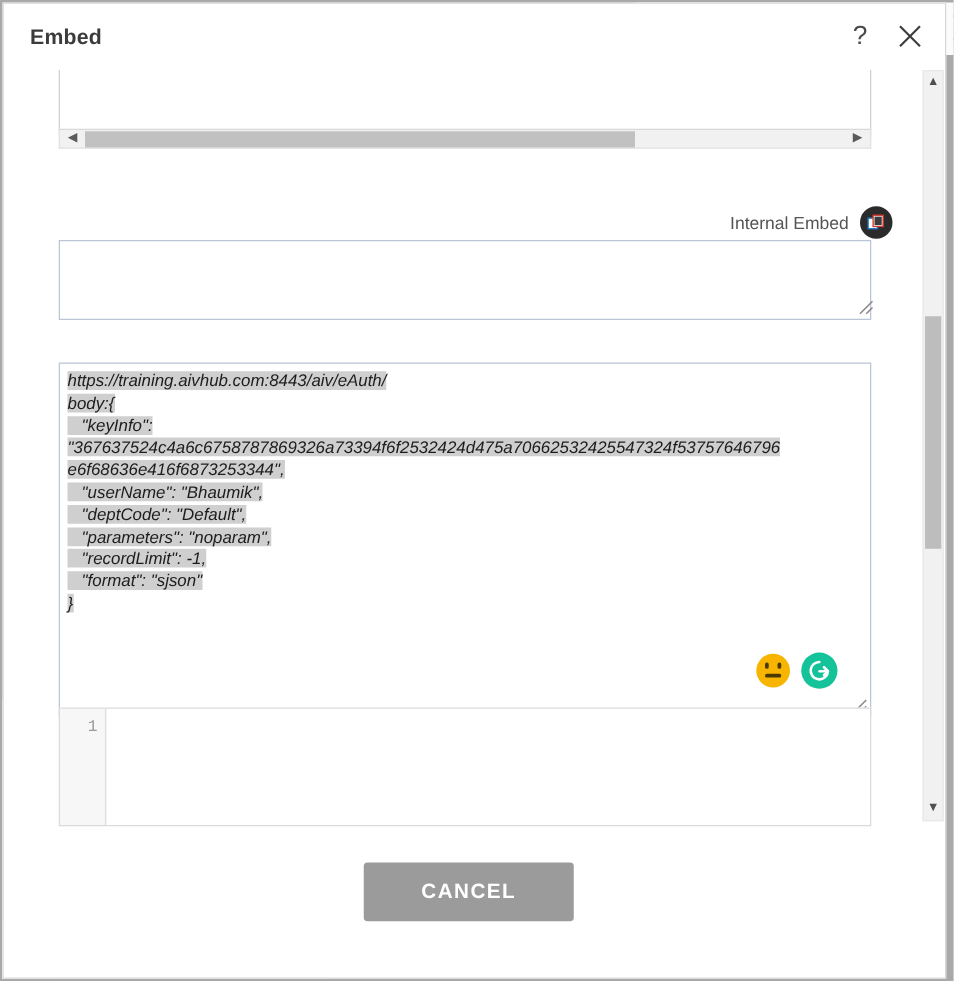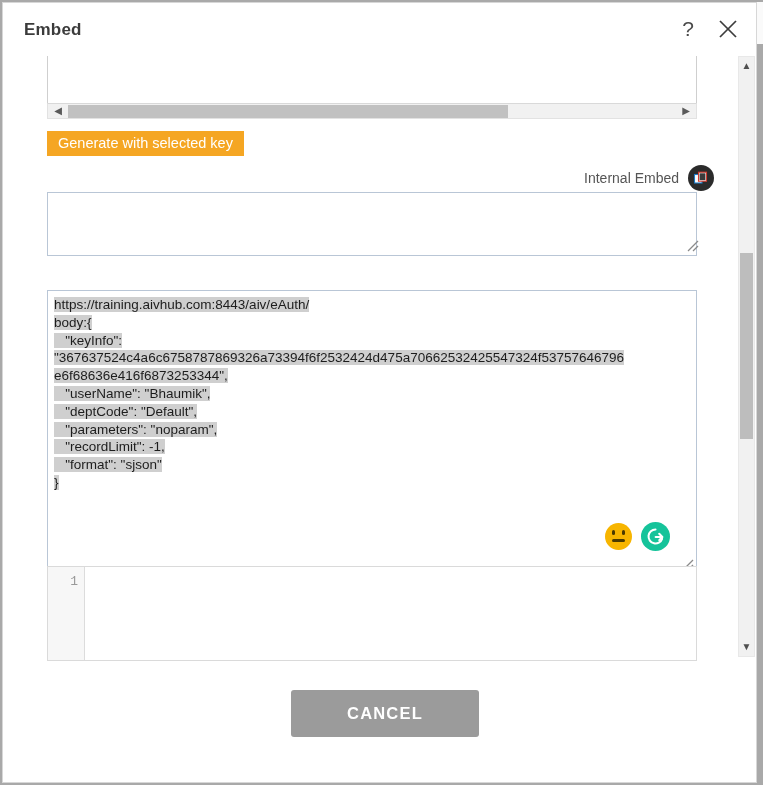--- a/index.html
+++ b/index.html
@@ -239,20 +239,21 @@
   #external-embed-text {
     position: absolute;
     left: 6px;
     top: 5px;
     width: 640px;
     font-size: 13.5px;
     line-height: 17.8px;
     color: #1d1d1d;
     white-space: pre;
     font-family: "Liberation Sans", sans-serif;
+    font-style: italic;
   }
   #external-embed-text .sel {
     background: #cfcfcf;
   }
 
   .resize-grip {
     position: absolute;
     right: 2px;
     bottom: 2px;
     width: 13px;
@@ -347,21 +348,21 @@
     right: 0;
     bottom: 0;
     background: #ffffff;
   }
 
   
   #cancel-button {
     position: absolute;
     left: 288px;
     top: 641px;
-    width: 188px;
+    width: 168px;
     height: 47px;
     border: 0;
     border-radius: 3px;
     background: #9b9b9b;
     color: #ffffff;
     font-size: 16.5px;
     font-weight: bold;
     letter-spacing: 1.2px;
     font-family: "Liberation Sans", sans-serif;
     cursor: pointer;
@@ -429,21 +430,20 @@
     <div id="dialog-body">
 
       <div id="key-list-panel"></div>
 
       <div id="key-list-hscrollbar">
         <span class="h-arrow" id="hscroll-left-arrow">◀</span>
         <div id="key-list-hscroll-thumb"></div>
         <span class="h-arrow" id="hscroll-right-arrow">▶</span>
       </div>
 
-      <button id="generate-button">Generate with selected key</button>
 
       <div class="field-label-row" id="internal-embed-label-row">
         <span class="field-label">Internal Embed</span>
         <span class="copy-icon">
           <svg width="16" height="16" viewBox="0 0 16 16" aria-hidden="true">
             <rect x="1.5" y="4.5" width="7.5" height="8.5" fill="#ffffff" stroke="#1f7ac4" stroke-width="1.1"></rect>
             <rect x="5.5" y="2.2" width="8" height="9" fill="#ffffff" stroke="#d23b2f" stroke-width="1.1"></rect>
             <rect x="6.6" y="3.3" width="5.8" height="6.8" fill="#3b3b3b"></rect>
           </svg>
         </span>

